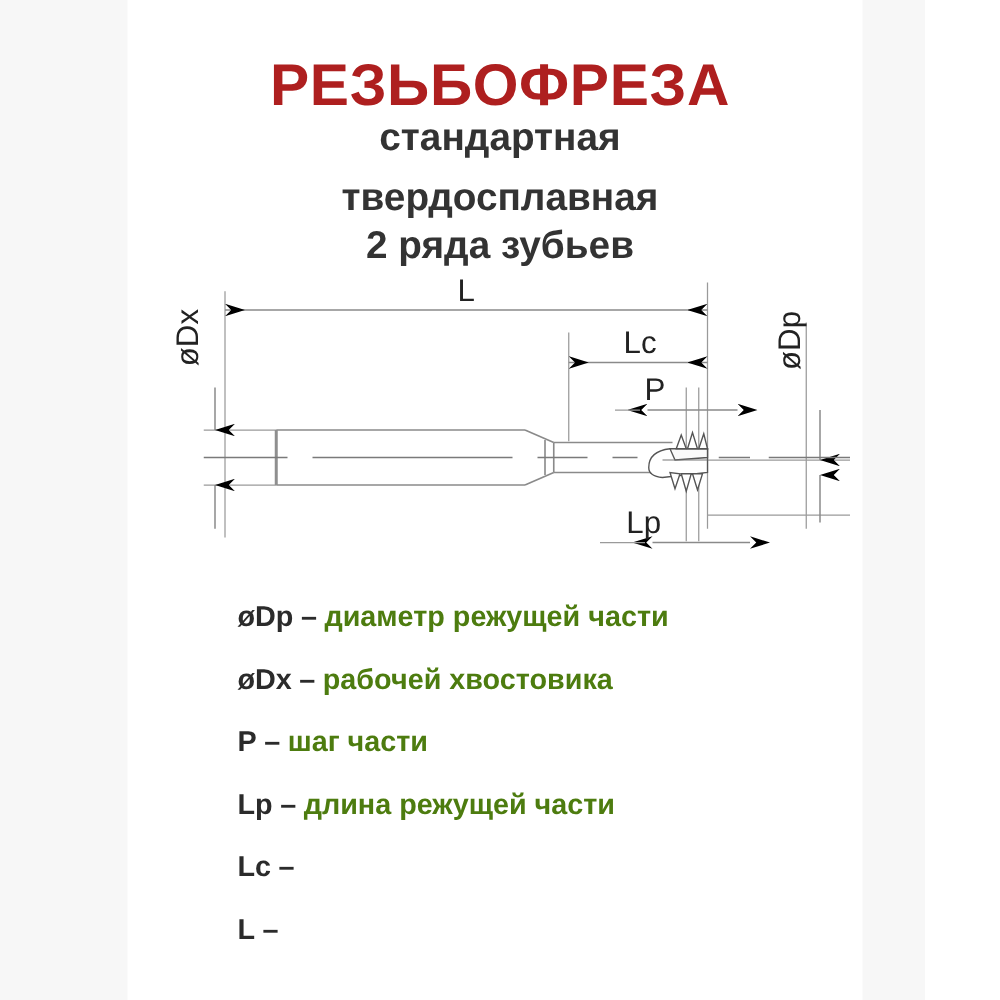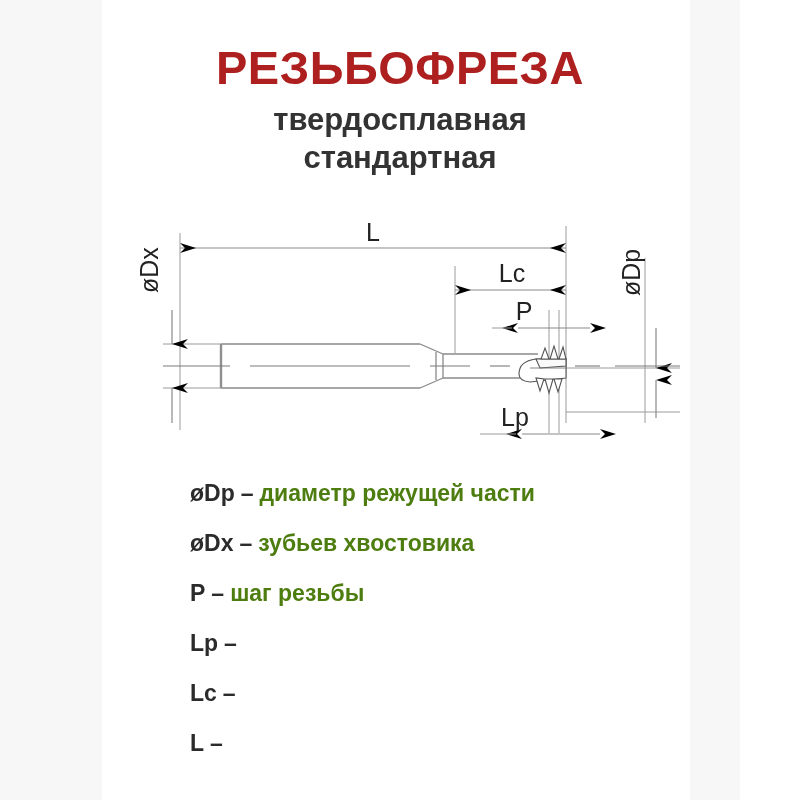--- a/index.html
+++ b/index.html
@@ -86,22 +86,23 @@
 </head>
 <body>
 
 <div id="page">
 
   <div id="edge-left" class="edge-band"></div>
   <div id="edge-right" class="edge-band"></div>
 
   <div id="title-block">
     <div id="main-title">РЕЗЬБОФРЕЗА</div>
+    <div class="subtitle">стандартная</div>
     <div id="subtitle-1" class="subtitle">твердосплавная</div>
-    <div class="subtitle">стандартная</div>
+    <div class="subtitle">2 ряда зубьев</div>
   </div>
 
   <div id="drawing">
     <svg width="800" height="250" viewBox="0 0 800 250" xmlns="http://www.w3.org/2000/svg">
       <defs>
         <marker id="arrR" markerWidth="16" markerHeight="10" refX="16" refY="5" orient="auto" markerUnits="userSpaceOnUse">
           <path d="M0,5 L16,0 L11,5 L16,10 Z" fill="#000"></path>
         </marker>
         <marker id="arrL" markerWidth="16" markerHeight="10" refX="0" refY="5" orient="auto" markerUnits="userSpaceOnUse">
           <path d="M16,5 L0,0 L5,5 L0,10 Z" fill="#000"></path>
@@ -198,30 +199,31 @@
 
   <div id="legend">
     <div class="legend-row">
       <span class="legend-sym">øDp</span>
       <span class="legend-dash">–</span>
       <span class="legend-desc">диаметр режущей части</span>
     </div>
     <div class="legend-row">
       <span class="legend-sym">øDx</span>
       <span class="legend-dash">–</span>
-      <span class="legend-desc">зубьев хвостовика</span>
+      <span class="legend-desc">рабочей хвостовика</span>
     </div>
     <div class="legend-row">
       <span class="legend-sym">P</span>
       <span class="legend-dash">–</span>
-      <span class="legend-desc">шаг резьбы</span>
+      <span class="legend-desc">шаг части</span>
     </div>
     <div class="legend-row">
       <span class="legend-sym">Lp</span>
       <span class="legend-dash">–</span>
+      <span class="legend-desc">длина режущей части</span>
     </div>
     <div class="legend-row">
       <span class="legend-sym">Lc</span>
       <span class="legend-dash">–</span>
     </div>
     <div class="legend-row">
       <span class="legend-sym">L</span>
       <span class="legend-dash">–</span>
     </div>
   </div>

